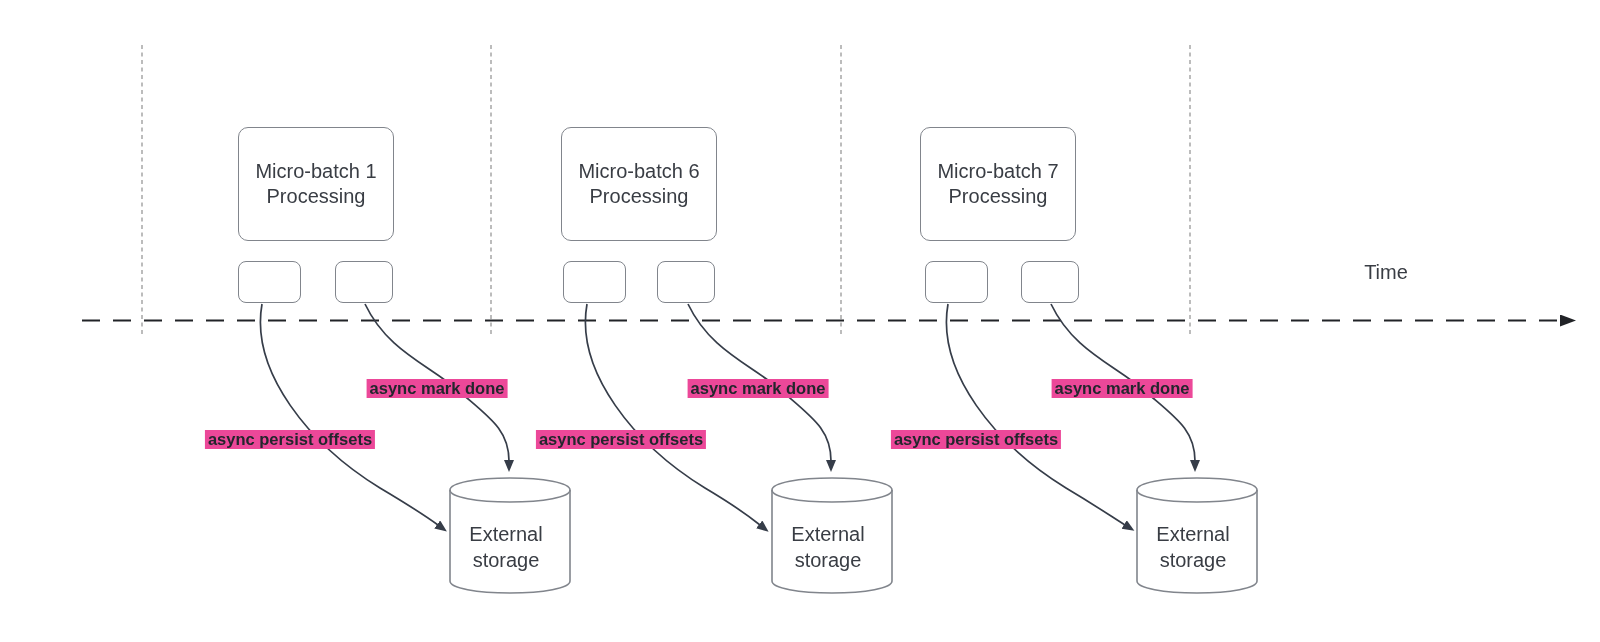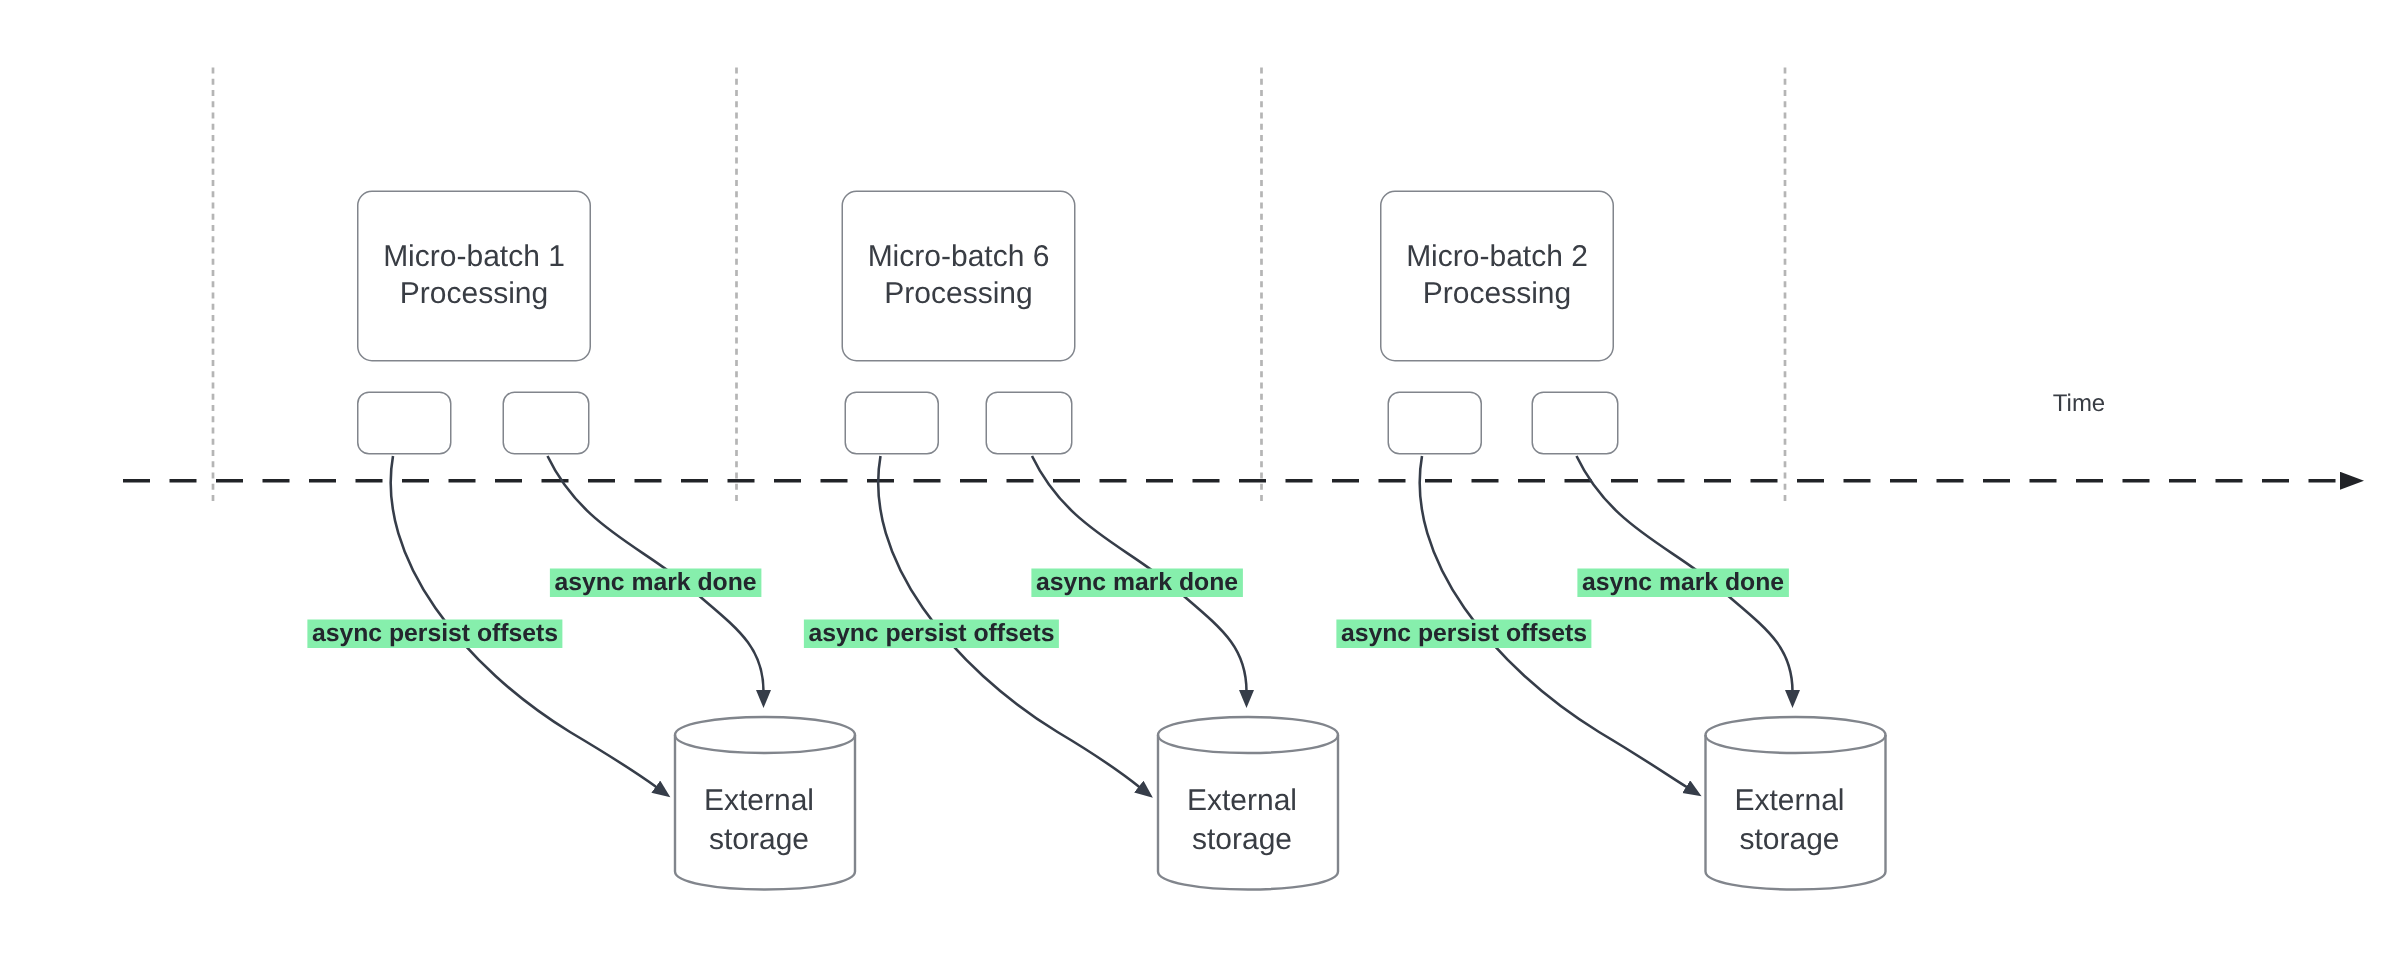--- a/index.html
+++ b/index.html
@@ -35,28 +35,28 @@
   }
   .smallbox.a{width:63px;}
   .smallbox.b{width:58px;}
   .storage-label{
     position:absolute;top:508px;width:112px;height:78px;z-index:1;
     display:flex;flex-direction:column;align-items:center;justify-content:center;
     font-size:20px;line-height:26px;color:var(--box-text,#393d44);text-align:center;
   }
   .flow-label{
     position:absolute;transform:translateX(-50%);white-space:nowrap;z-index:2;
-    background:#86efac;padding:0 3px;
+    background:#ec4899;padding:0 3px;
     font-size:16.5px;font-weight:bold;color:var(--label-text,#23262d);
   }
-  .flow-label.persist{top:413px;}
+  .flow-label.persist{top:430px;}
   .flow-label.done{top:379px;}
   .time-label{
     position:absolute;top:261px;transform:translateX(-50%);z-index:1;
-    font-size:16px;color:var(--box-text,#393d44);white-space:nowrap;
+    font-size:20px;color:var(--box-text,#393d44);white-space:nowrap;
   }
 
   
   .g0 .bigbox{left:238px}  .g0 .smallbox.a{left:238px}  .g0 .smallbox.b{left:335px}  .g0 .storage-label{left:450px}
   .g1 .bigbox{left:561px}  .g1 .smallbox.a{left:563px}  .g1 .smallbox.b{left:657px}  .g1 .storage-label{left:772px}
   .g2 .bigbox{left:920px}  .g2 .smallbox.a{left:925px}  .g2 .smallbox.b{left:1021px} .g2 .storage-label{left:1137px}
   .g0 .flow-label.persist{left:290px}  .g0 .flow-label.done{left:437px}
   .g1 .flow-label.persist{left:621px}  .g1 .flow-label.done{left:758px}
   .g2 .flow-label.persist{left:976px}  .g2 .flow-label.done{left:1122px}
   .time-label{left:1386px}
@@ -131,21 +131,21 @@
     <div class="storage-label">
       <div>External</div>
       <div>storage</div>
     </div>
     <div class="flow-label persist">async persist offsets</div>
     <div class="flow-label done">async mark done</div>
   </div>
 
   <div class="g2">
     <div class="bigbox">
-      <div>Micro-batch 2</div>
+      <div>Micro-batch 7</div>
       <div>Processing</div>
     </div>
     <div class="smallbox a"></div>
     <div class="smallbox b"></div>
     <div class="storage-label">
       <div>External</div>
       <div>storage</div>
     </div>
     <div class="flow-label persist">async persist offsets</div>
     <div class="flow-label done">async mark done</div>

